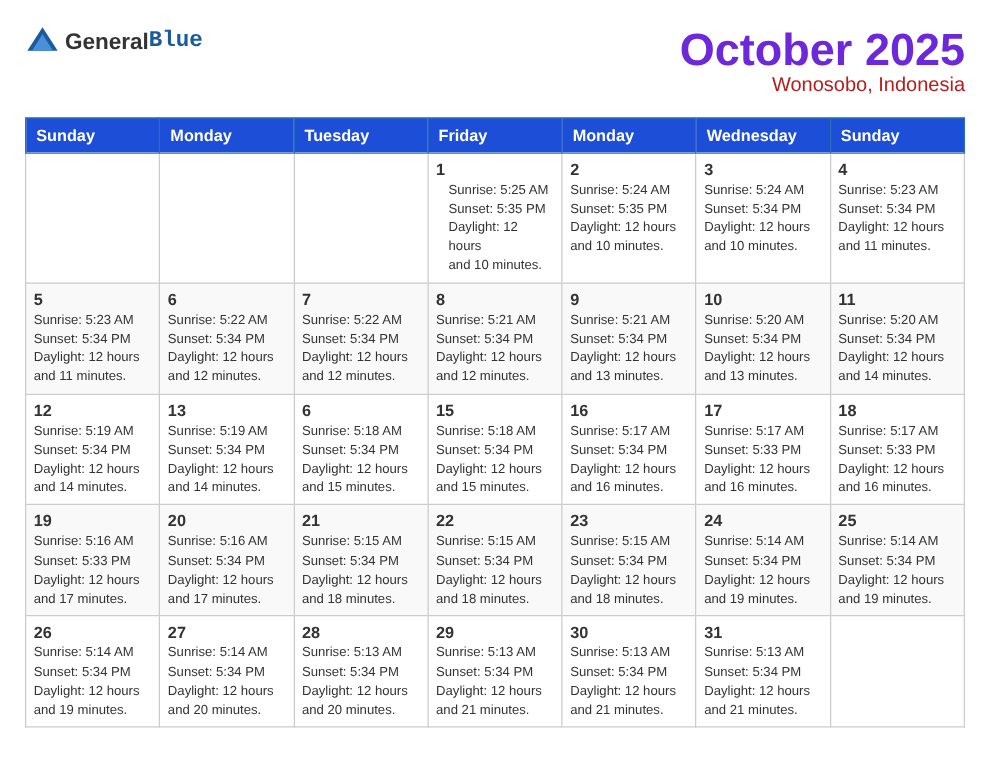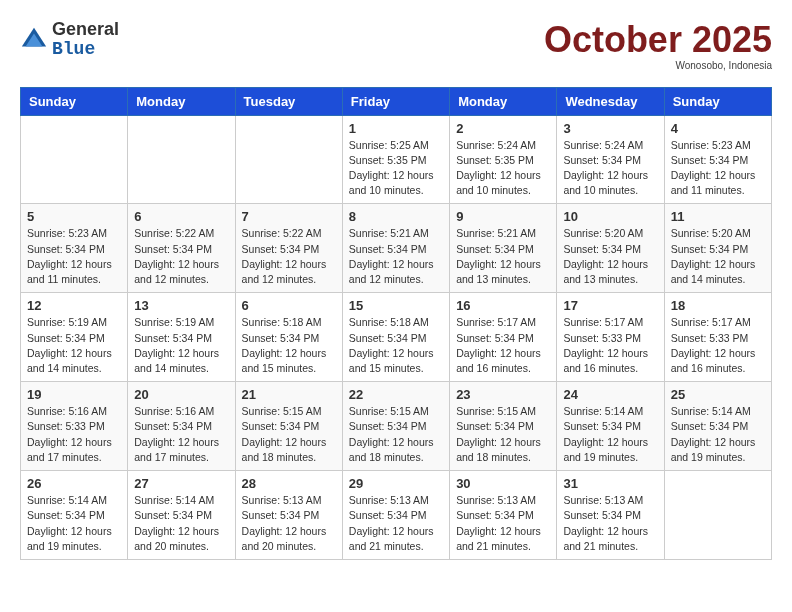--- a/index.html
+++ b/index.html
@@ -16,39 +16,38 @@
       align-items: flex-start;
       margin-bottom: 16px;
     }
     .logo {
       display: flex;
       align-items: center;
       gap: 4px;
     }
     .logo-text {
       display: flex;
-      flex-direction: column;
       line-height: 1.1;
     }
     .logo-icon {
       width: 28px;
       height: 28px;
     }
     .title-block {
       text-align: right;
     }
     .month-title {
       font-size: 36px;
       font-weight: bold;
-      color: #7f1d1d;
+      color: #6d28d9;
       line-height: 1.1;
     }
     .location {
-      font-size: 10px;
-      color: #404040;
+      font-size: 16px;
+      color: #b91c1c;
     }
     .calendar {
       width: 100%;
       border-collapse: collapse;
       border: 1px solid #ccc;
     }
     .calendar th {
       background: #1d4ed8;
       color: #fff;
       text-align: left;
@@ -117,21 +116,21 @@
         <th>Sunday</th>
       </tr>
   </thead>
   <tbody id="calendar-body">
   <tr>
         <td class="empty-cell"></td>
         <td class="empty-cell"></td>
         <td class="empty-cell"></td>
         <td>
           <span class="day-num">1</span>
-          <div class="day-info" style="white-space: pre-line;">Sunrise: 5:25 AM
+          <div class="day-info" style="white-space: pre-line; margin-left: 10px;">Sunrise: 5:25 AM
 Sunset: 5:35 PM
 Daylight: 12 hours
 and 10 minutes.</div>
         </td>
         <td>
           <span class="day-num">2</span>
           <div class="day-info" style="white-space: pre-line;">Sunrise: 5:24 AM
 Sunset: 5:35 PM
 Daylight: 12 hours
 and 10 minutes.</div>

